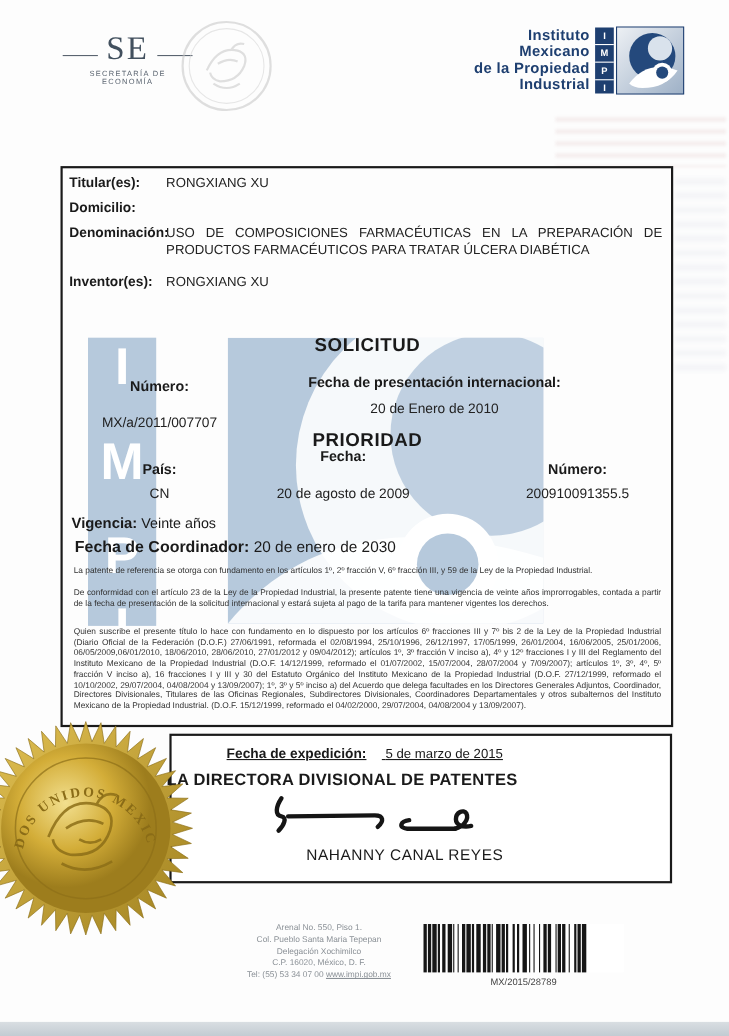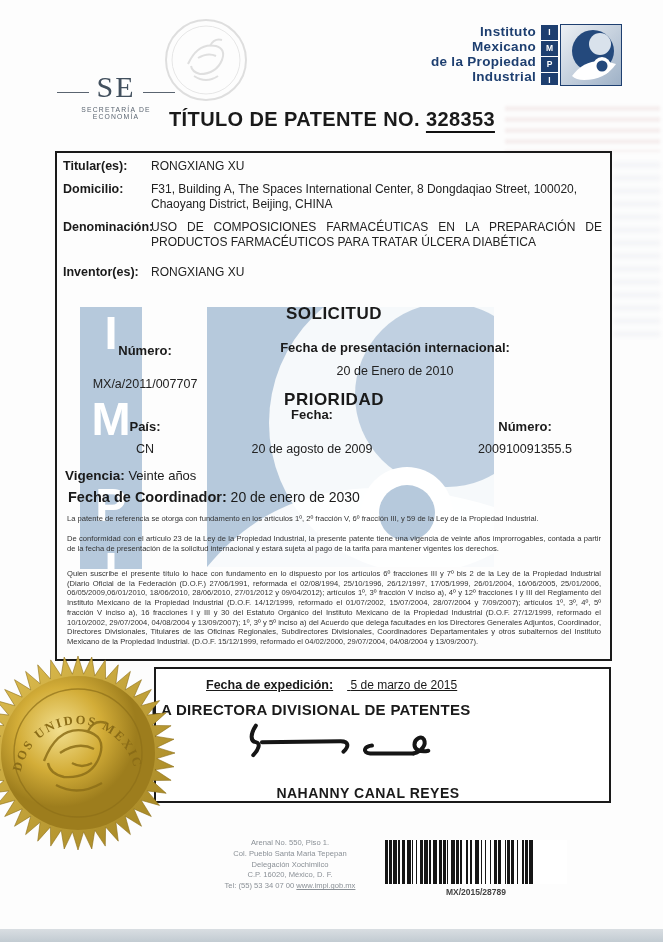--- a/index.html
+++ b/index.html
@@ -2,21 +2,21 @@
 <html><head>
 <meta charset="utf-8">
 <style>
   html,body{margin:0;padding:0;background:#e8e8e8;}
   .page{position:relative;width:663px;height:942px;background:#fdfdfd;overflow:hidden;
         font-family:"Liberation Sans",sans-serif;color:#1a1a1a;}
   .abs{position:absolute;}
   .ctr{transform:translateX(-50%);text-align:center;white-space:nowrap;}
 
   
-  .se-logo{left:57px;top:30px;width:118px;text-align:center;color:#42505e;margin-top:42px;}
+  .se-logo{left:57px;top:30px;width:118px;text-align:center;color:#42505e;}
   .se-acronym{font-family:"Liberation Serif",serif;font-size:30px;letter-spacing:2px;line-height:30px;}
   .se-rule{position:absolute;top:20px;width:32px;border-top:1.6px solid #5a6470;}
   .se-caption{font-size:6.8px;letter-spacing:1.2px;margin-top:4px;color:#5a6470;}
   .eagle-emblem{left:158px;top:12px;opacity:.55;}
   .impi-text{right:127px;top:24px;text-align:right;color:#1e3f70;font-weight:bold;
              font-size:13.5px;line-height:15px;letter-spacing:.3px;}
   .impi-bar{right:105px;top:25px;width:17px;height:60px;background:#1e3f70;display:flex;
             flex-direction:column;}
   .impi-bar span{flex:1;color:#fff;font-size:8.5px;font-weight:bold;text-align:center;
                  line-height:15px;border-bottom:1px solid #fff;}
@@ -52,31 +52,31 @@
          color:#333;text-align:justify;}
 
   
   .sig-box{left:154px;top:667px;width:453px;height:132px;border:2px solid #1a1a1a;background:#fff;}
   .exp-line{position:absolute;left:50px;top:9px;font-size:12px;text-decoration:underline;}
   .exp-line b{font-size:12.5px;margin-right:14px;}
   .dir-title{position:absolute;left:155px;top:32px;transform:translateX(-50%);
              font-size:15px;font-weight:bold;letter-spacing:.3px;white-space:nowrap;}
   .sig-svg{position:absolute;left:70px;top:48px;}
   .signer{position:absolute;left:212px;top:100px;transform:translateX(-50%);
-          font-size:14px;font-weight:bold;letter-spacing:.5px;white-space:nowrap;margin-top:16px;}
+          font-size:14px;font-weight:normal;letter-spacing:.5px;white-space:nowrap;}
 
   
   .seal{left:-22px;top:653px;}
 
   
   .addr{left:290px;top:838px;font-size:7.6px;line-height:10.8px;color:#8a9096;text-align:center;}
   .addr u{text-underline-offset:1px;}
   .barcode{left:385px;top:840px;width:182px;height:44px;background:#fff;font-size:0;}
   .barcode i{display:inline-block;height:100%;}
-  .bc-label{left:476px;top:887px;font-size:8.5px;color:#444;font-weight:bold;}
+  .bc-label{left:476px;top:887px;font-size:8.5px;color:#444;}
 
   
   .bleed1{left:505px;top:106px;width:155px;height:46px;opacity:.5;filter:blur(1.5px);
           background:repeating-linear-gradient(180deg,rgba(165,90,90,.18) 0 5px,transparent 5px 11px);}
   .bleed2{left:614px;top:162px;width:46px;height:180px;opacity:.4;filter:blur(2px);
           background:repeating-linear-gradient(180deg,rgba(110,125,165,.16) 0 6px,transparent 6px 13px);}
   .bottom-strip{left:0;top:929px;width:663px;height:13px;
           background:linear-gradient(180deg,#d9dee2,#c2cbd2);}
 </style>
 </head>
@@ -125,25 +125,20 @@
       </linearGradient>
     </defs>
     <rect width="62" height="62" fill="url(#sqg)" stroke="#1e3f70" stroke-width="2"></rect>
     <circle cx="33" cy="27" r="21" fill="#24497c"></circle>
     <circle cx="40" cy="20" r="11" fill="#d9e2ec"></circle>
     <path d="M12 52 Q28 30 56 40 Q45 56 24 56 Q16 56 12 52 Z" fill="#fff"></path>
     <circle cx="42" cy="42" r="9" fill="#fff"></circle>
     <circle cx="42" cy="42" r="5.5" fill="#24497c"></circle>
   </svg>
 
-  <div class="abs ctr doc-title">
-    <span>TÍTULO DE PATENTE NO.</span>
-    <span> </span>
-    <u>328353</u>
-  </div>
 
   <div class="abs main-box">
 
     <div class="abs wm-bar">
       <div class="wm-letter" style="top:2px">I</div>
       <div class="wm-letter" style="top:88px">M</div>
       <div class="wm-letter" style="top:174px">P</div>
       <div class="wm-letter" style="top:238px">I</div>
     </div>
     <svg class="abs wm-square" width="287" height="260" viewBox="0 0 287 260">
@@ -155,21 +150,20 @@
       <circle cx="200" cy="206" r="28" fill="#b6c9dc"></circle>
     </svg>
 
     <div class="fields">
       <div class="frow">
         <div class="flabel">Titular(es):</div>
         <div class="fvalue">RONGXIANG XU</div>
       </div>
       <div class="frow">
         <div class="flabel">Domicilio:</div>
-        <div class="fvalue">F31, Building A, The Spaces International Center, 8 Dongdaqiao Street, 100020, Chaoyang District, Beijing, CHINA</div>
       </div>
       <div class="frow">
         <div class="flabel">Denominación:</div>
         <div class="fvalue just">USO DE COMPOSICIONES FARMACÉUTICAS EN LA PREPARACIÓN DE PRODUCTOS FARMACÉUTICOS PARA TRATAR ÚLCERA DIABÉTICA</div>
       </div>
       <div class="frow">
       </div>
       <div class="frow">
         <div class="flabel">Inventor(es):</div>
         <div class="fvalue">RONGXIANG XU</div>

